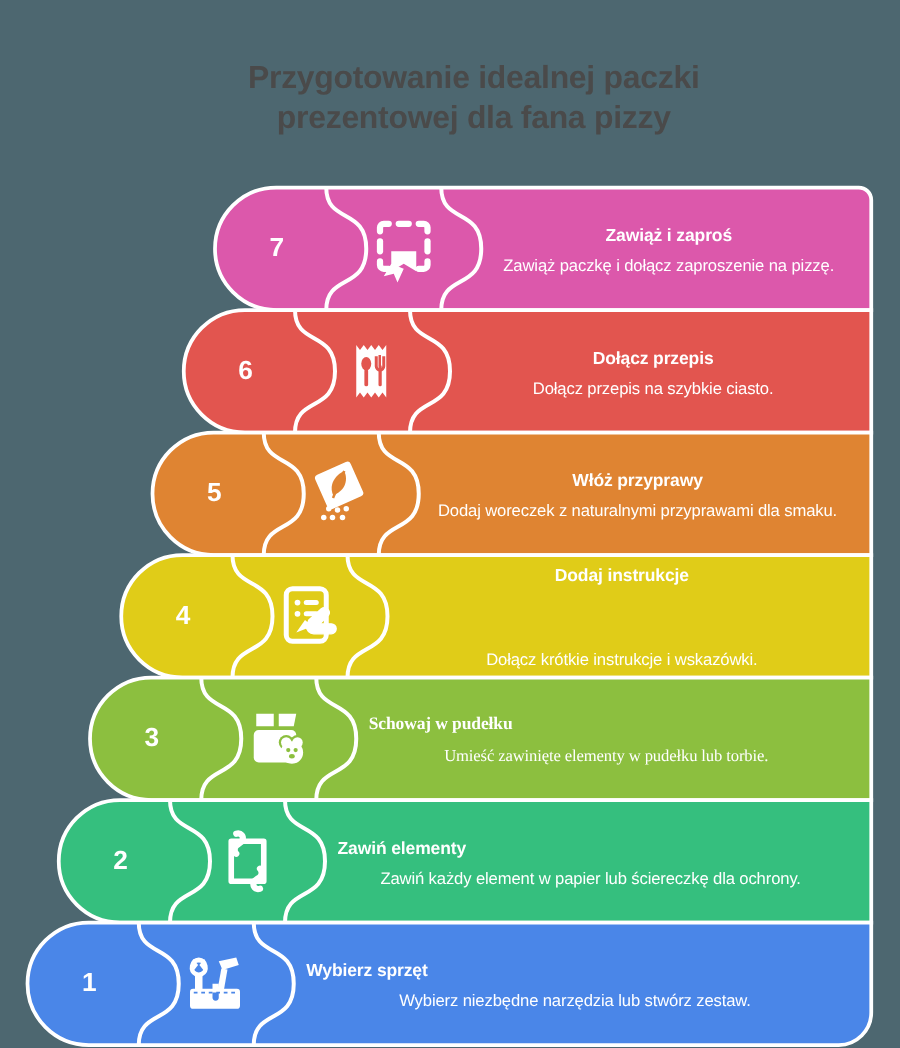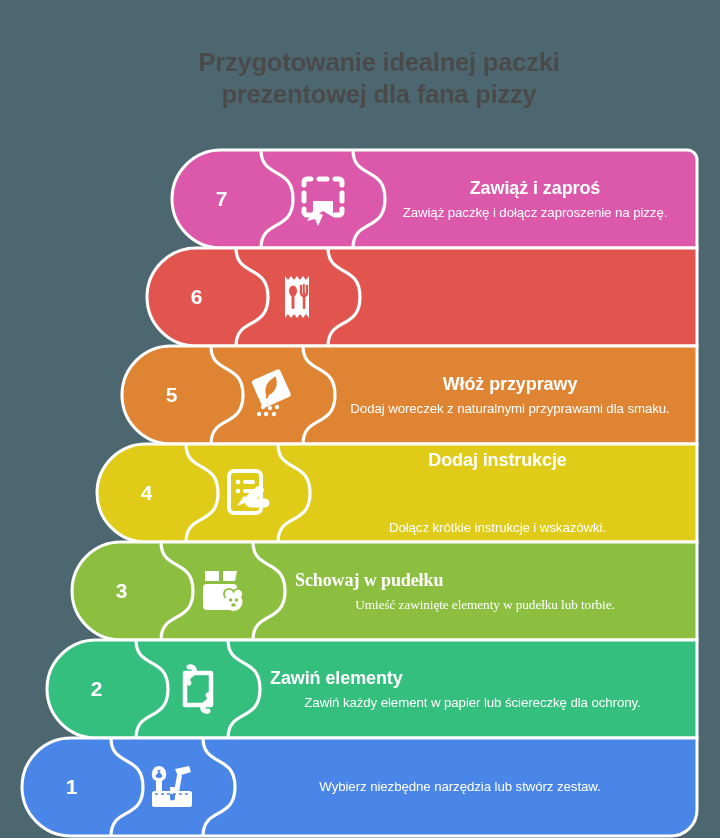--- a/index.html
+++ b/index.html
@@ -48,21 +48,21 @@
   }
   .iconbox svg { display: block; }
   .txt {
     position: absolute;
     top: 0; height: 98px;
     display: flex; flex-direction: column; justify-content: center;
     color: #ffffff;
     padding-right: 22px;
   }
   .txt .hd {
-    font-size: 18px; font-weight: bold; line-height: 22px;
+    font-size: 14px; font-weight: bold; line-height: 22px;
     margin-bottom: 5px; letter-spacing: -0.1px;
   }
   .txt .ds {
     font-size: 13.3px; font-weight: normal; line-height: 17.5px;
     letter-spacing: -0.1px;
     text-align: center;
   }
   .txt.center { align-items: center; text-align: center; }
   .txt.center .hd, .txt.center .ds { text-align: center; }
 </style>
@@ -130,20 +130,24 @@
         <div class="iconbox" style="left: 105px; width: 92px;">
     <svg width="54" height="54" viewBox="0 0 54 54">
       <path d="M14 6 l3 4 l3 -4 l3 4 l3 -4 l3 4 l3 -4 l3 4 l3 -4 v42 l-3 -4 l-3 4 l-3 -4 l-3 4 l-3 -4 l-3 4 l-3 -4 l-3 4 z" fill="#fff"></path>
       <ellipse cx="22" cy="21" rx="4" ry="5.5" fill="#e2554f"></ellipse>
       <rect x="20.5" y="25" width="3" height="14" rx="1.5" fill="#e2554f"></rect>
       <path d="M30 15 v8 a3 3 0 0 0 6 0 v-8" fill="none" stroke="#e2554f" stroke-width="2.4"></path>
       <rect x="31.8" y="14" width="2" height="9" fill="#e2554f"></rect>
       <rect x="31.8" y="22" width="2.6" height="17" rx="1.3" fill="#e2554f"></rect>
     </svg>
         </div>
+        <div class="txt center" style="left: 223px; width: 327px;">
+          <div class="hd">Dołącz przepis</div>
+          <div class="ds">Dołącz przepis na szybkie ciasto.</div>
+        </div>
       </div>
       <div class="row" style="left: 122px; top: 346px; width: 575px;">
         <svg class="rowsvg" width="575" height="98" viewBox="0 0 575 98">
           <defs>
             <clipPath id="clip2">
               <path d="M 49 0 H 575 V 98 H 49 A 49 49 0 0 1 49 0 Z"></path>
             </clipPath>
           </defs>
           <path d="M 49 0 H 575 V 98 H 49 A 49 49 0 0 1 49 0 Z" fill="#df8432"></path>
           <g clip-path="url(#clip2)" fill="none" stroke="#ffffff" stroke-width="3.2">
@@ -298,18 +302,19 @@
         <path d="M30 8 l14 -3 l2 6 l-13 4 z"></path>
         <rect x="31" y="14" width="5" height="18" transform="rotate(10 33 20)"></rect>
       </g>
       <rect x="7" y="30" width="40" height="16" rx="2.5" fill="#fff"></rect>
       <path d="M25 26 h5 v7 h-5 z" fill="#fff"></path>
       <path d="M25 33 h5 v4 a2.5 2.5 0 0 1 -5 0 z" fill="#4a86e8"></path>
       <path d="M10 33 h34" stroke="#4a86e8" stroke-width="1.4" stroke-dasharray="3 3" fill="none"></path>
     </svg>
         </div>
         <div class="txt" style="left: 223px; width: 452px;">
+          <div class="hd">Wybierz sprzęt</div>
           <div class="ds">Wybierz niezbędne narzędzia lub stwórz zestaw.</div>
         </div>
       </div>
     </div>
 
 </div>
 
 </body></html>

